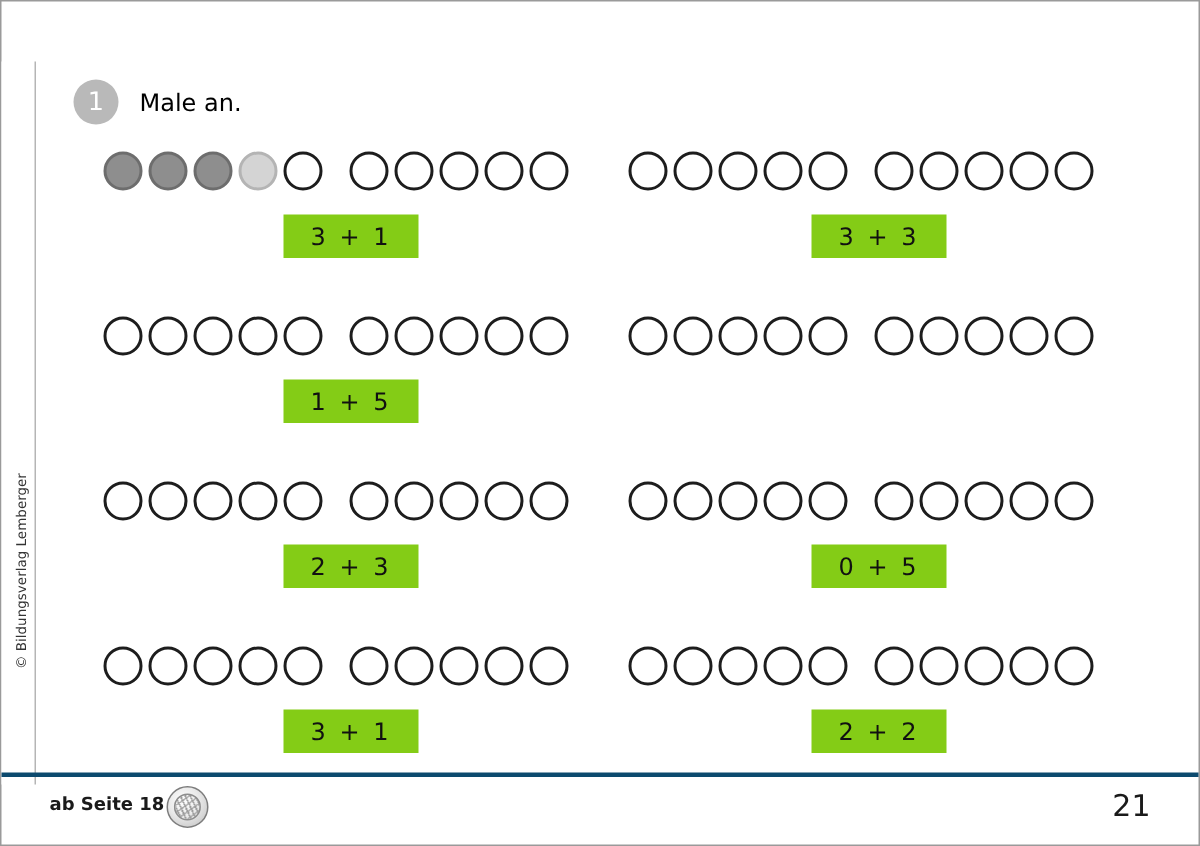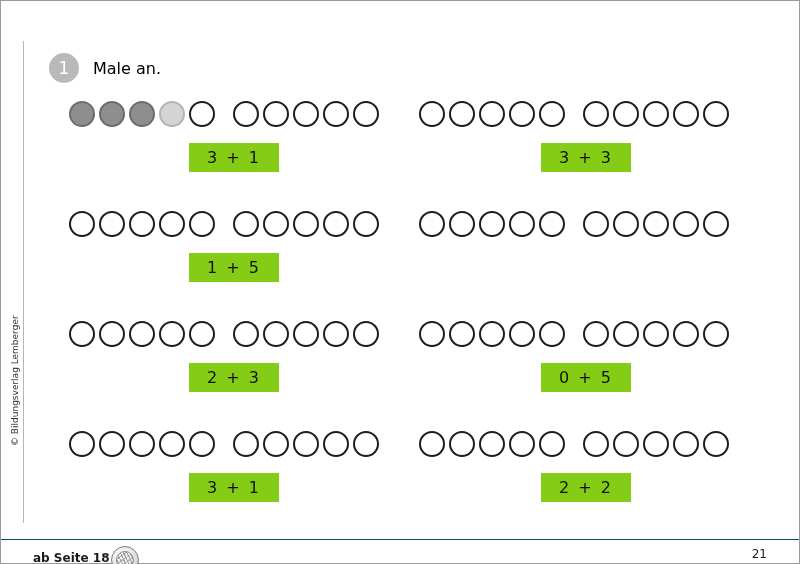--- a/index.html
+++ b/index.html
@@ -166,22 +166,22 @@
   .ex-right .term {
     left: 140px;
   }
 
   
   #footer {
     position: absolute;
     left: 0;
     bottom: 0;
     width: 798px;
-    height: 24px;
-    border-top: 1px solid #0c4a6e;
+    height: 48px;
+    border-top: 3px solid #0c4a6e;
     box-sizing: border-box;
   }
   #footer-left {
     position: absolute;
     left: 32px;
     top: 11px;
     font-size: 12px;
     font-weight: bold;
     color: #1a1a1a;
   }
@@ -189,21 +189,21 @@
     position: absolute;
     left: 110px;
     top: 6px;
     width: 26px;
     height: 26px;
   }
   #footer-page {
     position: absolute;
     right: 32px;
     top: 7px;
-    font-size: 12px;
+    font-size: 20px;
     color: #1a1a1a;
   }
 </style>
 </head>
 <body>
 
 <div id="page">
 
 
   <div id="spine">

